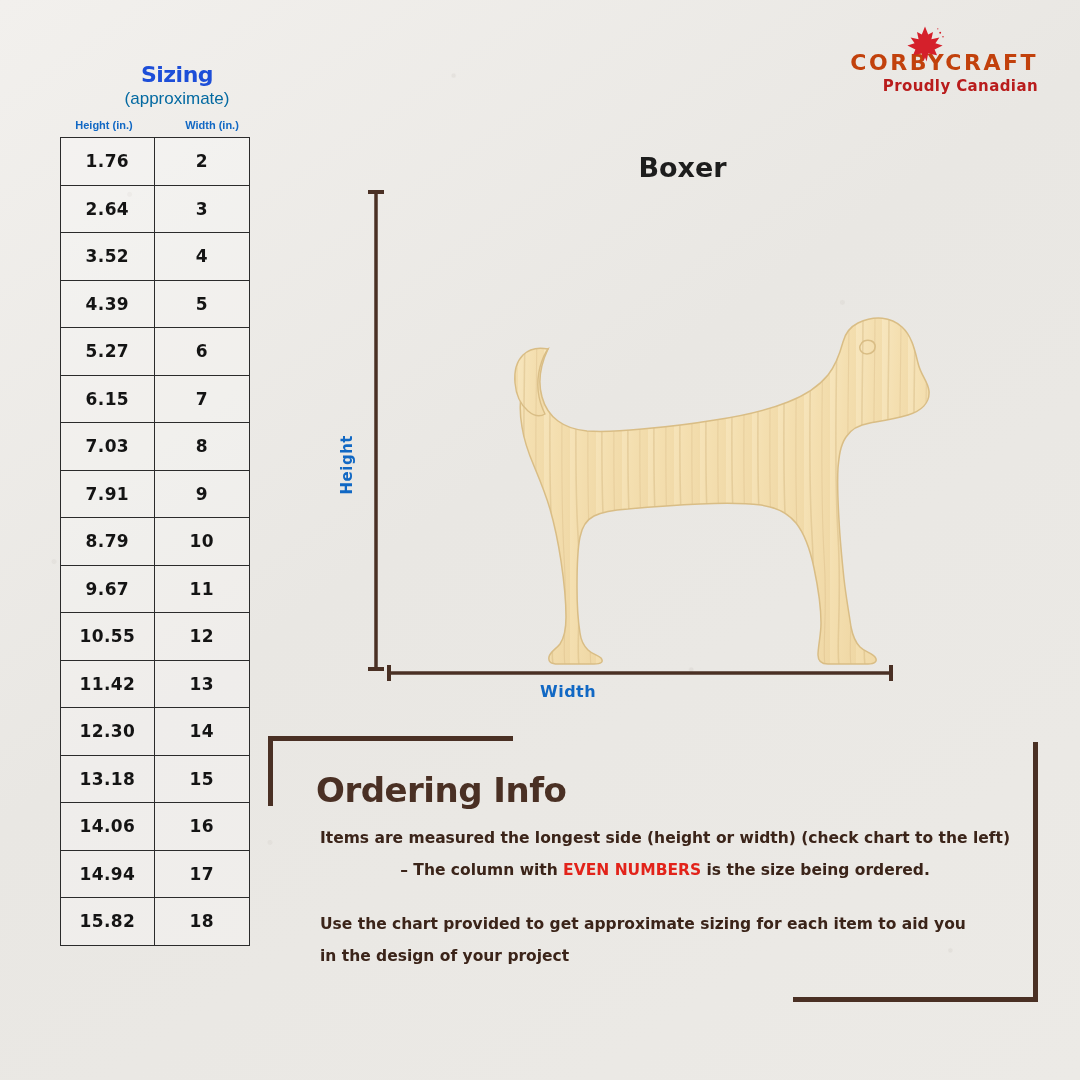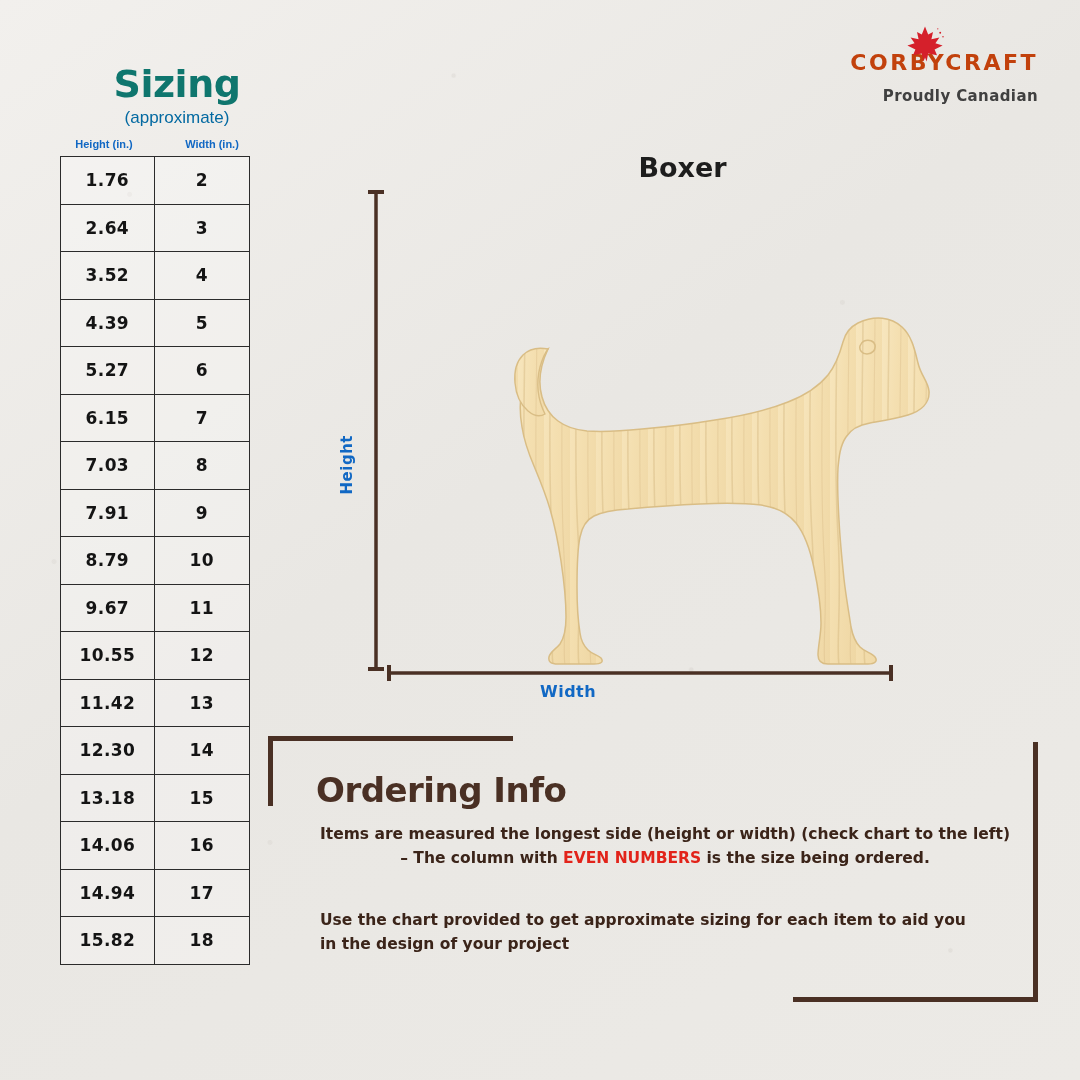--- a/index.html
+++ b/index.html
@@ -24,22 +24,22 @@
 
   
   #sizing-panel {
     position: absolute;
     left: 52px; top: 62px;
     width: 250px;
   }
   #sizing-title {
     font-family: "DejaVu Sans", sans-serif;
     font-weight: bold;
-    font-size: 38px;
-    color: #0f766e;
+    font-size: 22px;
+    color: #1d4ed8;
     text-align: center;
     letter-spacing: -0.5px;
   }
   #sizing-sub {
     font-family: "Liberation Sans", sans-serif;
     font-size: 17px;
     color: #0369a1;
     text-align: center;
     margin-top: 2px;
   }
@@ -88,23 +88,23 @@
     font-family: "DejaVu Sans", sans-serif;
     font-weight: bold;
     font-size: 22px;
     letter-spacing: 2.5px;
     color: #c2410c;
   }
   #brand-tag {
     font-family: "DejaVu Sans", sans-serif;
     font-weight: bold;
     font-size: 15px;
-    color: #404040;
+    color: #b91c1c;
     letter-spacing: 0.4px;
-    margin-top: 12px;
+    margin-top: 2px;
   }
   #maple-leaf {
     position: absolute;
     right: 92px; top: -26px;
     width: 42px; height: 40px;
   }
 
   #product-title {
     position: absolute;
     left: 0; right: 0; top: 152px;
@@ -179,21 +179,21 @@
     font-size: 34px;
     color: #4a3024;
     letter-spacing: -0.5px;
     text-align: center;
   }
   #ordering-p1, #ordering-p2 {
     position: absolute;
     font-family: "DejaVu Sans", sans-serif;
     font-weight: bold;
     font-size: 15.5px;
-    line-height: 24px;
+    line-height: 32px;
     color: #3b2419;
   }
   #ordering-p1 { left: 52px; top: 86px; width: 690px; text-align: center; }
   #ordering-p2 { left: 52px; top: 172px; width: 660px; text-align: left; }
   .hl { color: #e2231a; }
 </style>
 </head>
 <body>
 
 <div id="sizing-panel">

